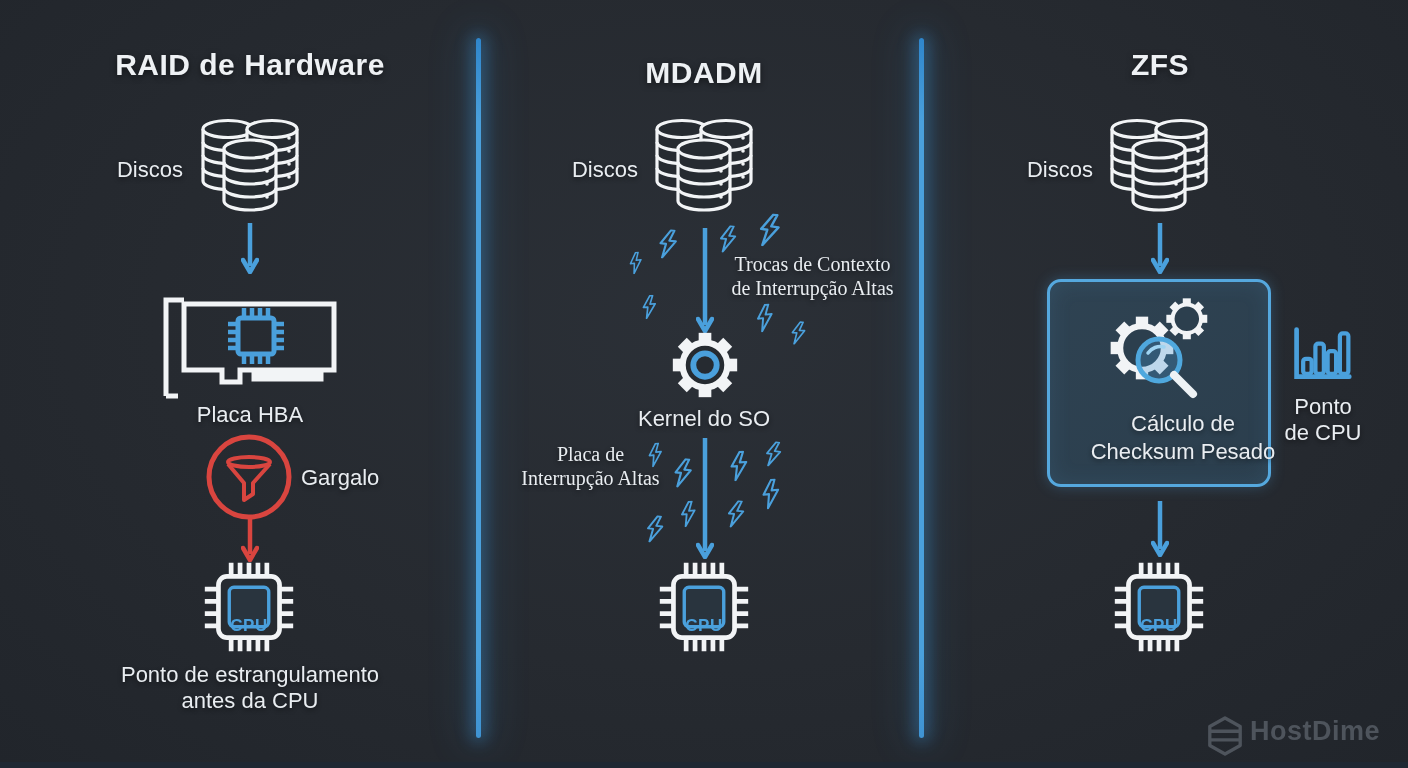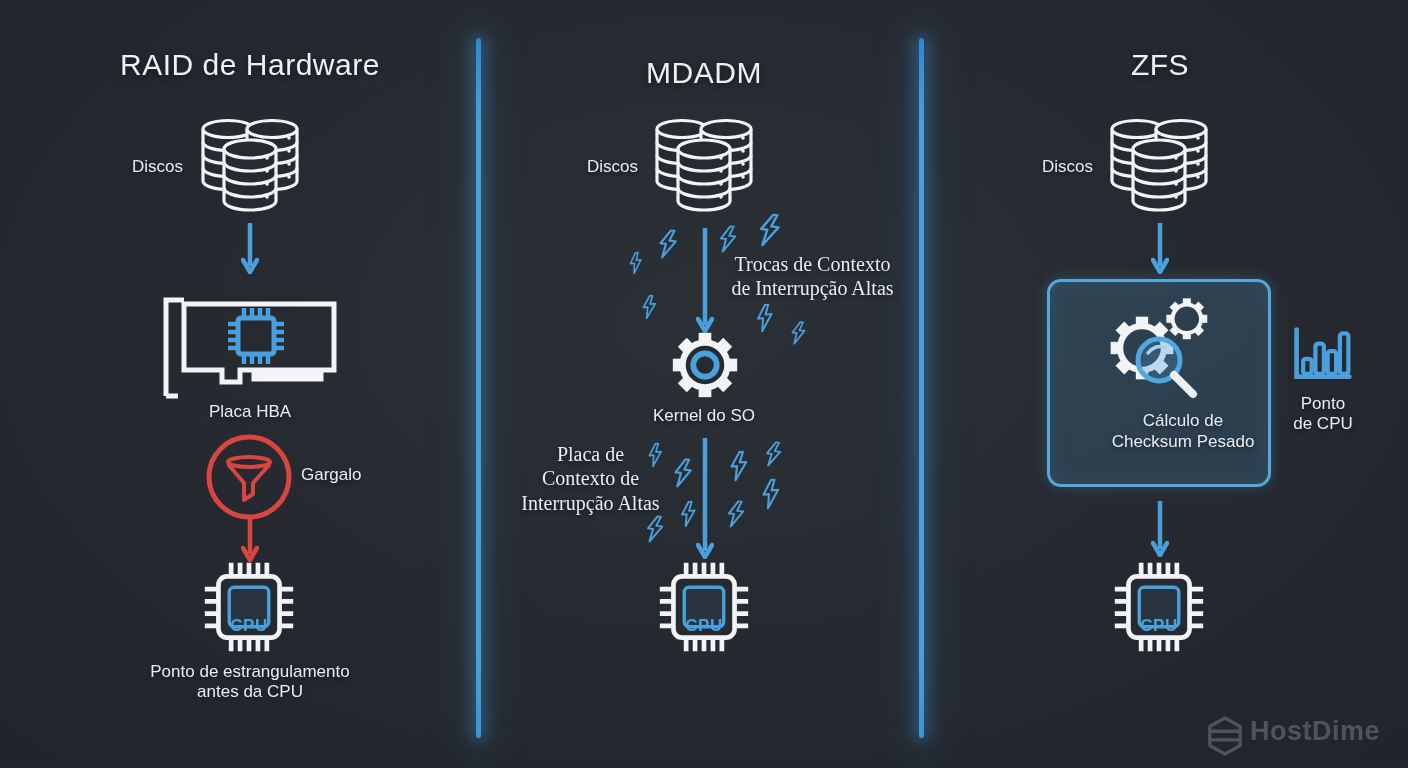--- a/index.html
+++ b/index.html
@@ -4,24 +4,24 @@
 <style>
   html,body{margin:0;padding:0;background:#14171b;}
   .stage{
     position:relative;width:1408px;height:768px;overflow:hidden;
     background:radial-gradient(ellipse at 50% 42%, #2b3037 0%, #262a30 55%, #21252b 100%);
     font-family:"Liberation Sans", sans-serif;
     color:#eef1f4;
   }
   .abs{position:absolute;}
   .col-title{
-    font-size:30px;font-weight:400;letter-spacing:.5px;text-align:center;
+    font-size:30px;font-weight:700;letter-spacing:.5px;text-align:center;
     text-shadow:0 2px 6px rgba(0,0,0,.5);
   }
-  .lbl{font-size:17px;color:#e9edf1;text-shadow:0 2px 5px rgba(0,0,0,.45);}
+  .lbl{font-size:22px;color:#e9edf1;text-shadow:0 2px 5px rgba(0,0,0,.45);}
   .lbl-sm{font-size:20px;color:#e9edf1;text-shadow:0 2px 5px rgba(0,0,0,.45);line-height:1.22;font-family:Liberation Serif, serif;}
   .center{text-align:center;}
   .right{text-align:right;}
   .divider{
     position:absolute;top:38px;width:5px;height:700px;border-radius:3px;
     background:linear-gradient(#2f86cc,#4aa0dc 12%,#4aa0dc 88%,#3f93d2);
     box-shadow:0 0 16px 4px rgba(62,148,214,.45), 0 0 40px 10px rgba(62,148,214,.15);
   }
   .panel{
     position:absolute;left:1047px;top:279px;width:224px;height:208px;
@@ -218,21 +218,20 @@
 
     <svg class="abs" style="left:666px;top:326px" width="78" height="78" viewBox="0 0 80 80">
       <use href="#gearw"></use>
       <circle cx="40" cy="40" r="12" fill="none" stroke="#4aa0dc" stroke-width="6"></circle>
     </svg>
 
     <div class="abs lbl center" style="left:554px;top:406px;width:300px">Kernel do SO</div>
 
     <div class="abs lbl-sm center" style="left:488px;top:442px;width:205px">
       <span style="display:block">Placa de</span>
-      <span style="display:block">Contexto de</span>
       <span style="display:block">Interrupção Altas</span>
     </div>
 
     <svg class="abs" style="left:646px;top:443px;transform:rotate(-6deg)" width="18" height="24" viewBox="0 0 22 30">
         <use href="#bolt"></use>
       </svg>
     <svg class="abs" style="left:671px;top:458px;transform:rotate(5deg)" width="23" height="30" viewBox="0 0 22 30">
         <use href="#bolt"></use>
       </svg>
     <svg class="abs" style="left:678px;top:501px;transform:rotate(-5deg)" width="20" height="26" viewBox="0 0 22 30">

